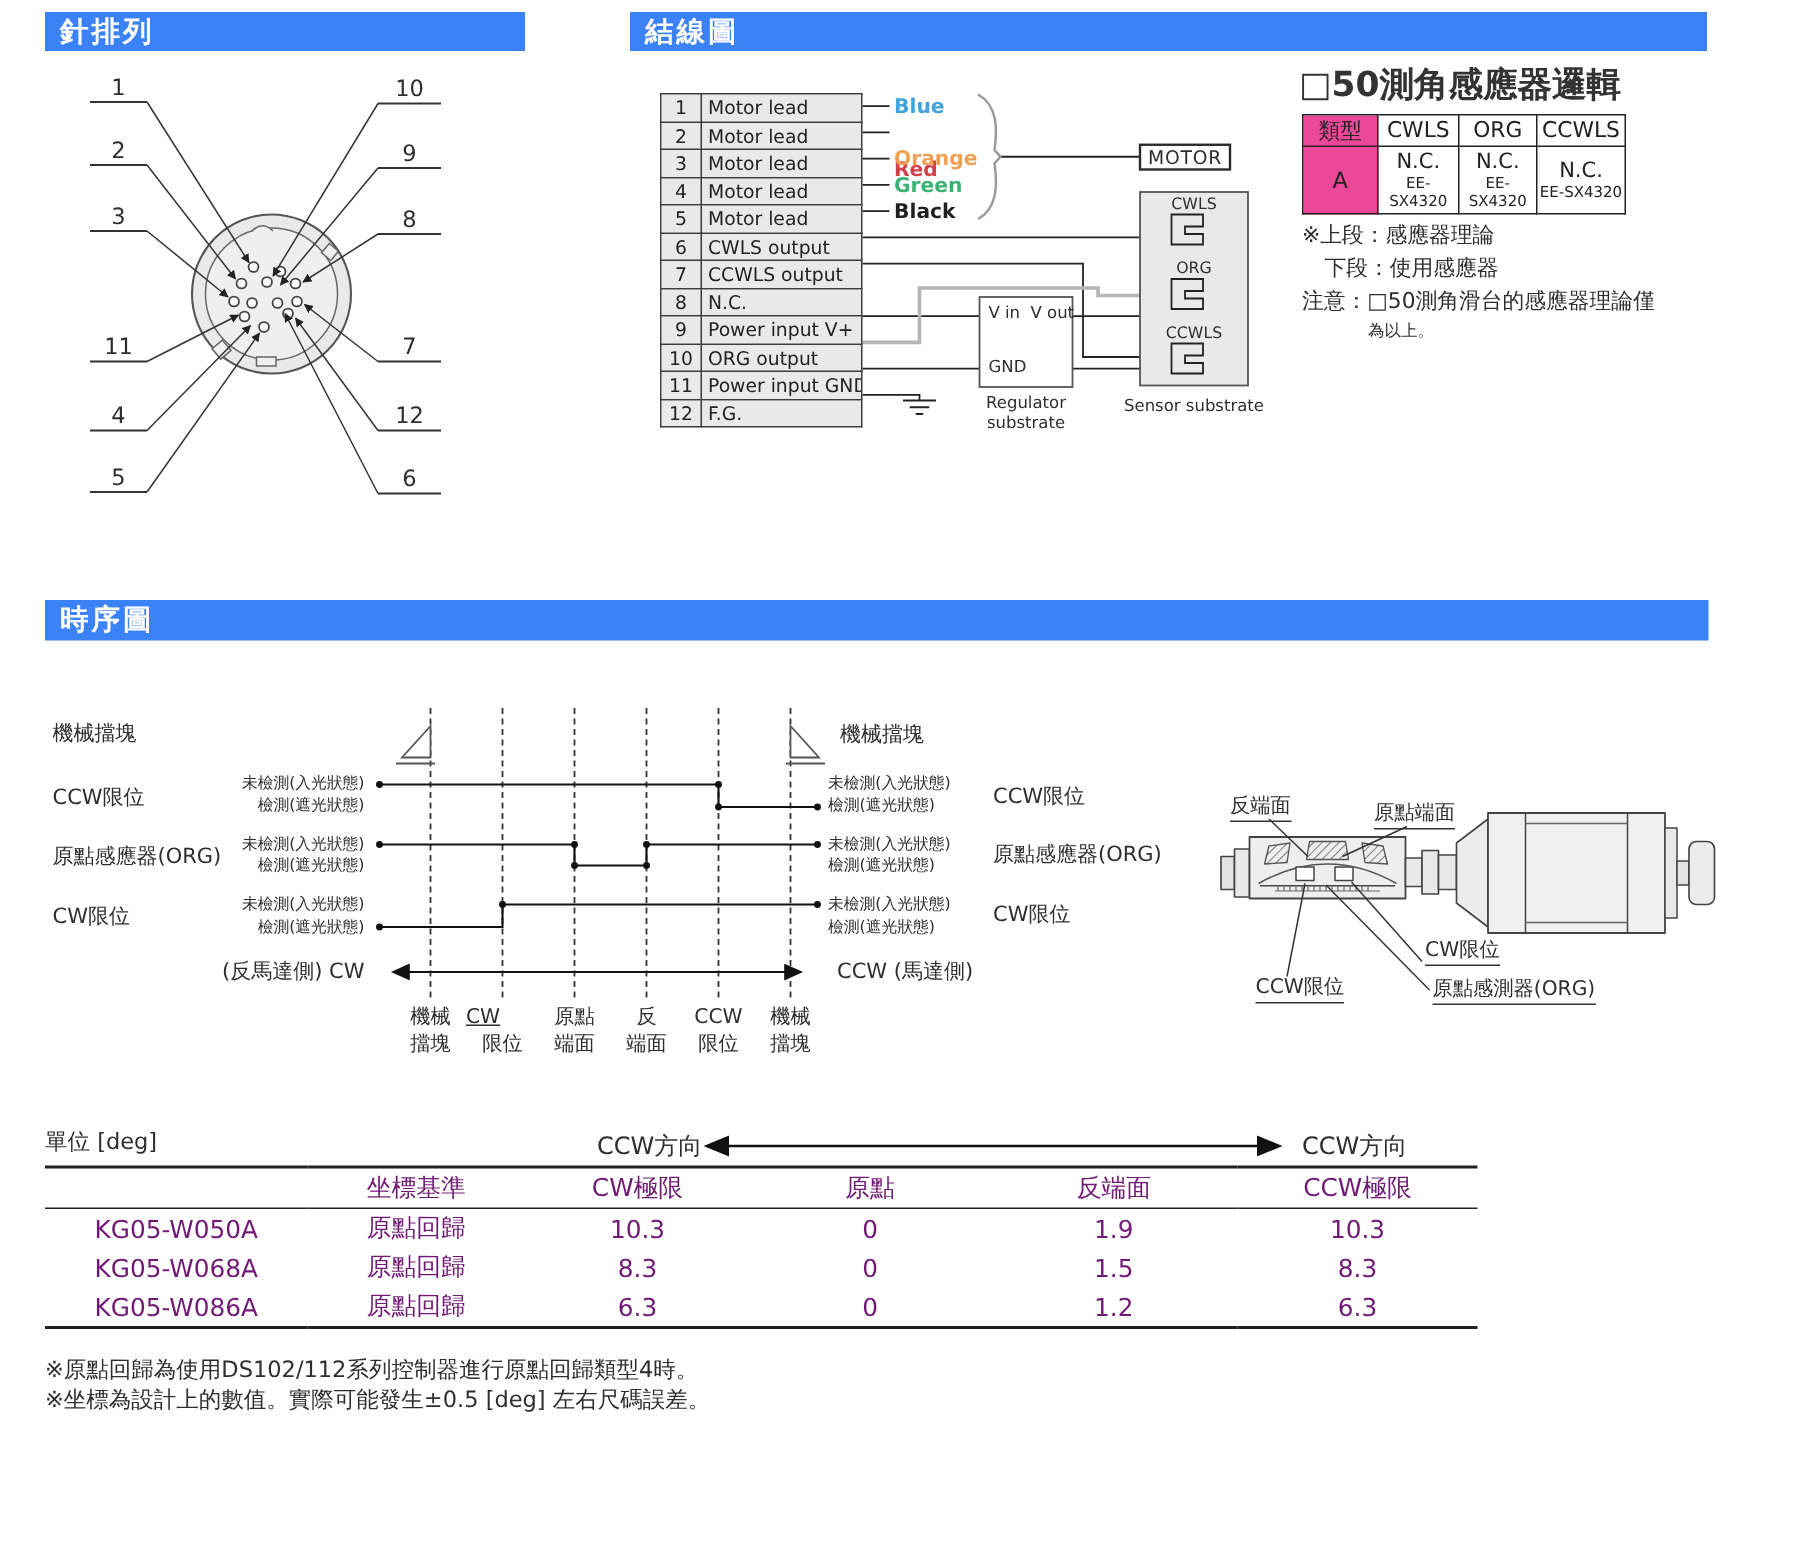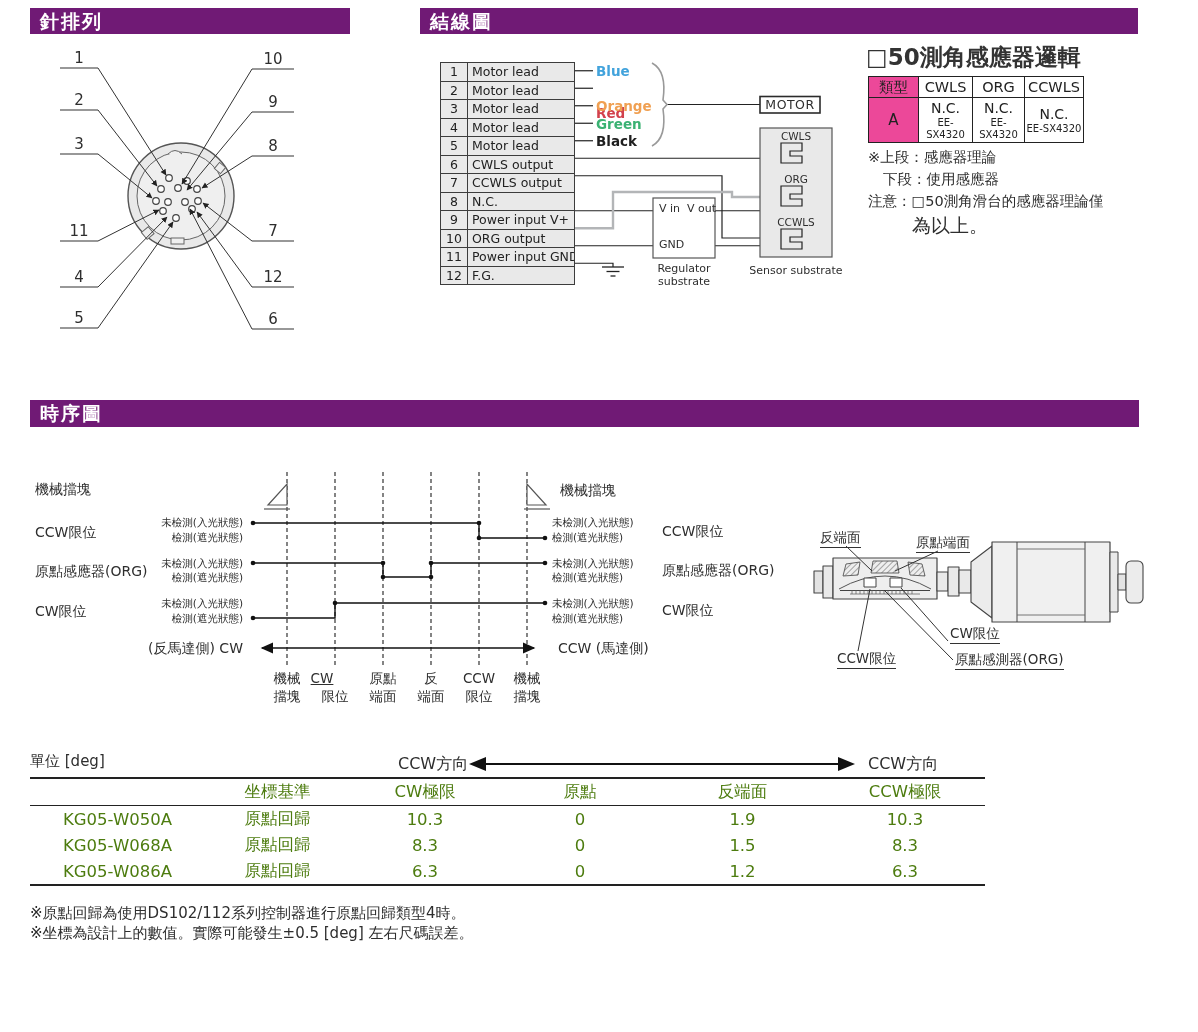--- a/index.html
+++ b/index.html
@@ -1,19 +1,19 @@
 <!DOCTYPE html>
 <html><head>
 <meta charset="utf-8">
 <style>
   html,body{margin:0;padding:0;background:#fff;}
   body{position:relative;width:1198px;height:1032px;overflow:hidden;
        font-family:"DejaVu Sans","Liberation Sans",sans-serif;color:#2e2e2e;}
   .art{position:absolute;left:0;top:0;pointer-events:none;}
-  .bar{position:absolute;background:#701a75;color:#fff;font-weight:bold;
+  .bar{position:absolute;background:#3b82f6;color:#fff;font-weight:bold;
        font-size:19px;line-height:26px;padding-left:10px;letter-spacing:2px;
        box-sizing:border-box;}
   .t{position:absolute;white-space:nowrap;color:#2e2e2e;line-height:1.15;}
   .ctr{text-align:center;}
   .rgt{text-align:right;}
   .ul{border-bottom:1px solid #333;padding-bottom:1px;}
   table{border-collapse:collapse;position:absolute;table-layout:fixed;}
   
   .pintab td{border:1px solid #3c3c3c;background:#e9e9e9;font-size:12.5px;
              padding:0 0 0 4px;height:17.5px;line-height:17.5px;white-space:nowrap;
@@ -24,21 +24,21 @@
   .logictab td,.logictab th{border:1.3px solid #222;font-weight:normal;
              text-align:center;color:#222;padding:0;}
   .logictab th{font-size:14.5px;height:20px;background:#fff;}
   .logictab th.shade,.logictab td.shade{background:#ec4899;}
   .logictab td{height:44px;font-size:15px;vertical-align:middle;}
   .logictab .l1{display:block;font-size:14px;line-height:17px;}
   .logictab .l2{display:block;font-size:10px;line-height:12px;}
   
   .coordtab{border-top:2px solid #222;border-bottom:2px solid #222;}
   .coordtab td,.coordtab th{font-weight:normal;text-align:center;font-size:16.5px;
-        color:#4d7c0f;height:26px;padding:0;white-space:nowrap;margin-top:28px;}
+        color:#701a75;height:26px;padding:0;white-space:nowrap;margin-top:28px;}
   .coordtab thead tr{border-bottom:1.5px solid #222;}
 </style>
 </head>
 <body>
 
 <svg class="art" width="1198" height="1032" viewBox="0 0 1198 1032">
   <defs>
     <marker id="ar" markerWidth="8" markerHeight="8" refX="5.5" refY="3" orient="auto">
       <path d="M0,0L6,3L0,6Z" fill="#222"></path>
     </marker>
@@ -351,21 +351,21 @@
       <td>
           <span class="l1">N.C.</span>
           <span class="l2">EE-SX4320</span>
         </td>
     </tr>
   </tbody>
 </table>
 <span class="t" style="left:868px;top:149px;font-size:14.5px;">※上段：感應器理論</span>
 <span class="t" style="left:883px;top:171px;font-size:14.5px;">下段：使用感應器</span>
 <span class="t" style="left:868px;top:193px;font-size:14.5px;">注意：□50測角滑台的感應器理論僅</span>
-<span class="t" style="left:912px;top:215px;font-size:19px;">為以上。</span>
+<span class="t" style="left:912px;top:215px;font-size:11px;">為以上。</span>
 
 <span class="t" style="left:35px;top:481px;font-size:14px;">機械擋塊</span>
 <span class="t" style="left:35px;top:524px;font-size:14px;">CCW限位</span>
 <span class="t" style="left:35px;top:563px;font-size:14px;">原點感應器(ORG)</span>
 <span class="t" style="left:35px;top:603px;font-size:14px;">CW限位</span>
 
 <span class="t rgt" style="left:138px;top:516px;width:105px;font-size:10.5px;">未檢測(入光狀態)</span>
 <span class="t rgt" style="left:138px;top:531px;width:105px;font-size:10.5px;">檢測(遮光狀態)</span>
 <span class="t rgt" style="left:138px;top:557px;width:105px;font-size:10.5px;">未檢測(入光狀態)</span>
 <span class="t rgt" style="left:138px;top:571px;width:105px;font-size:10.5px;">檢測(遮光狀態)</span>

